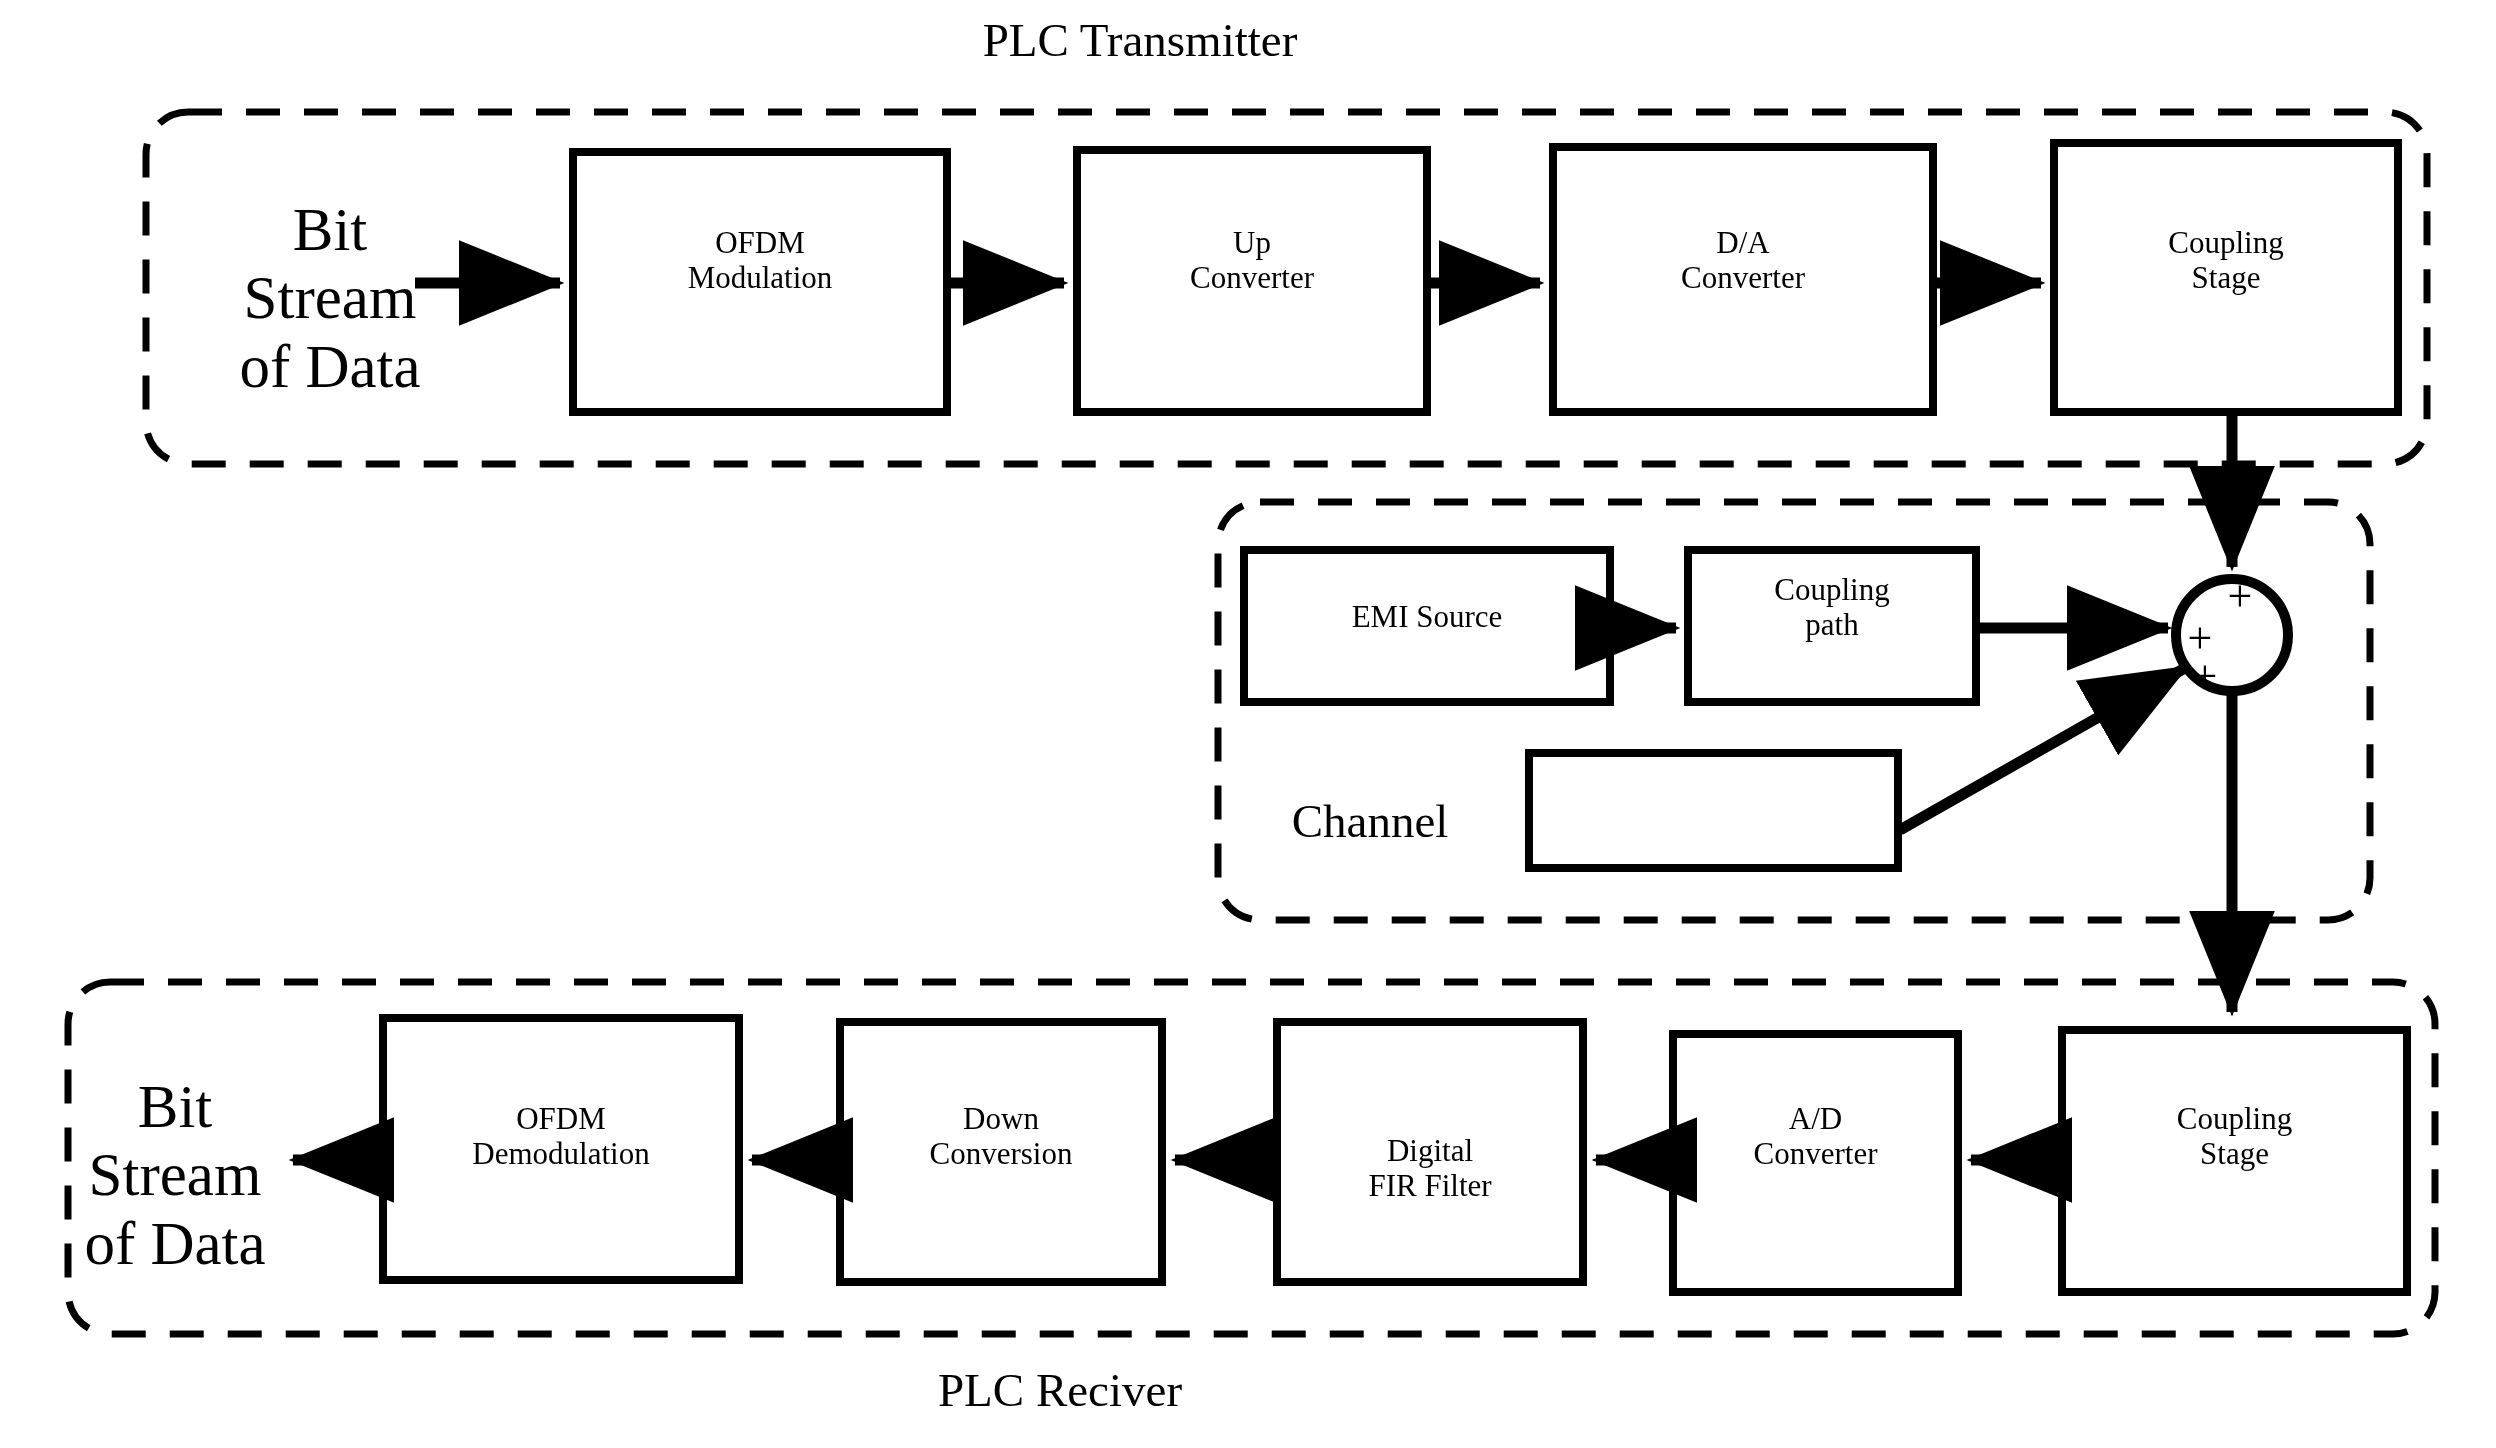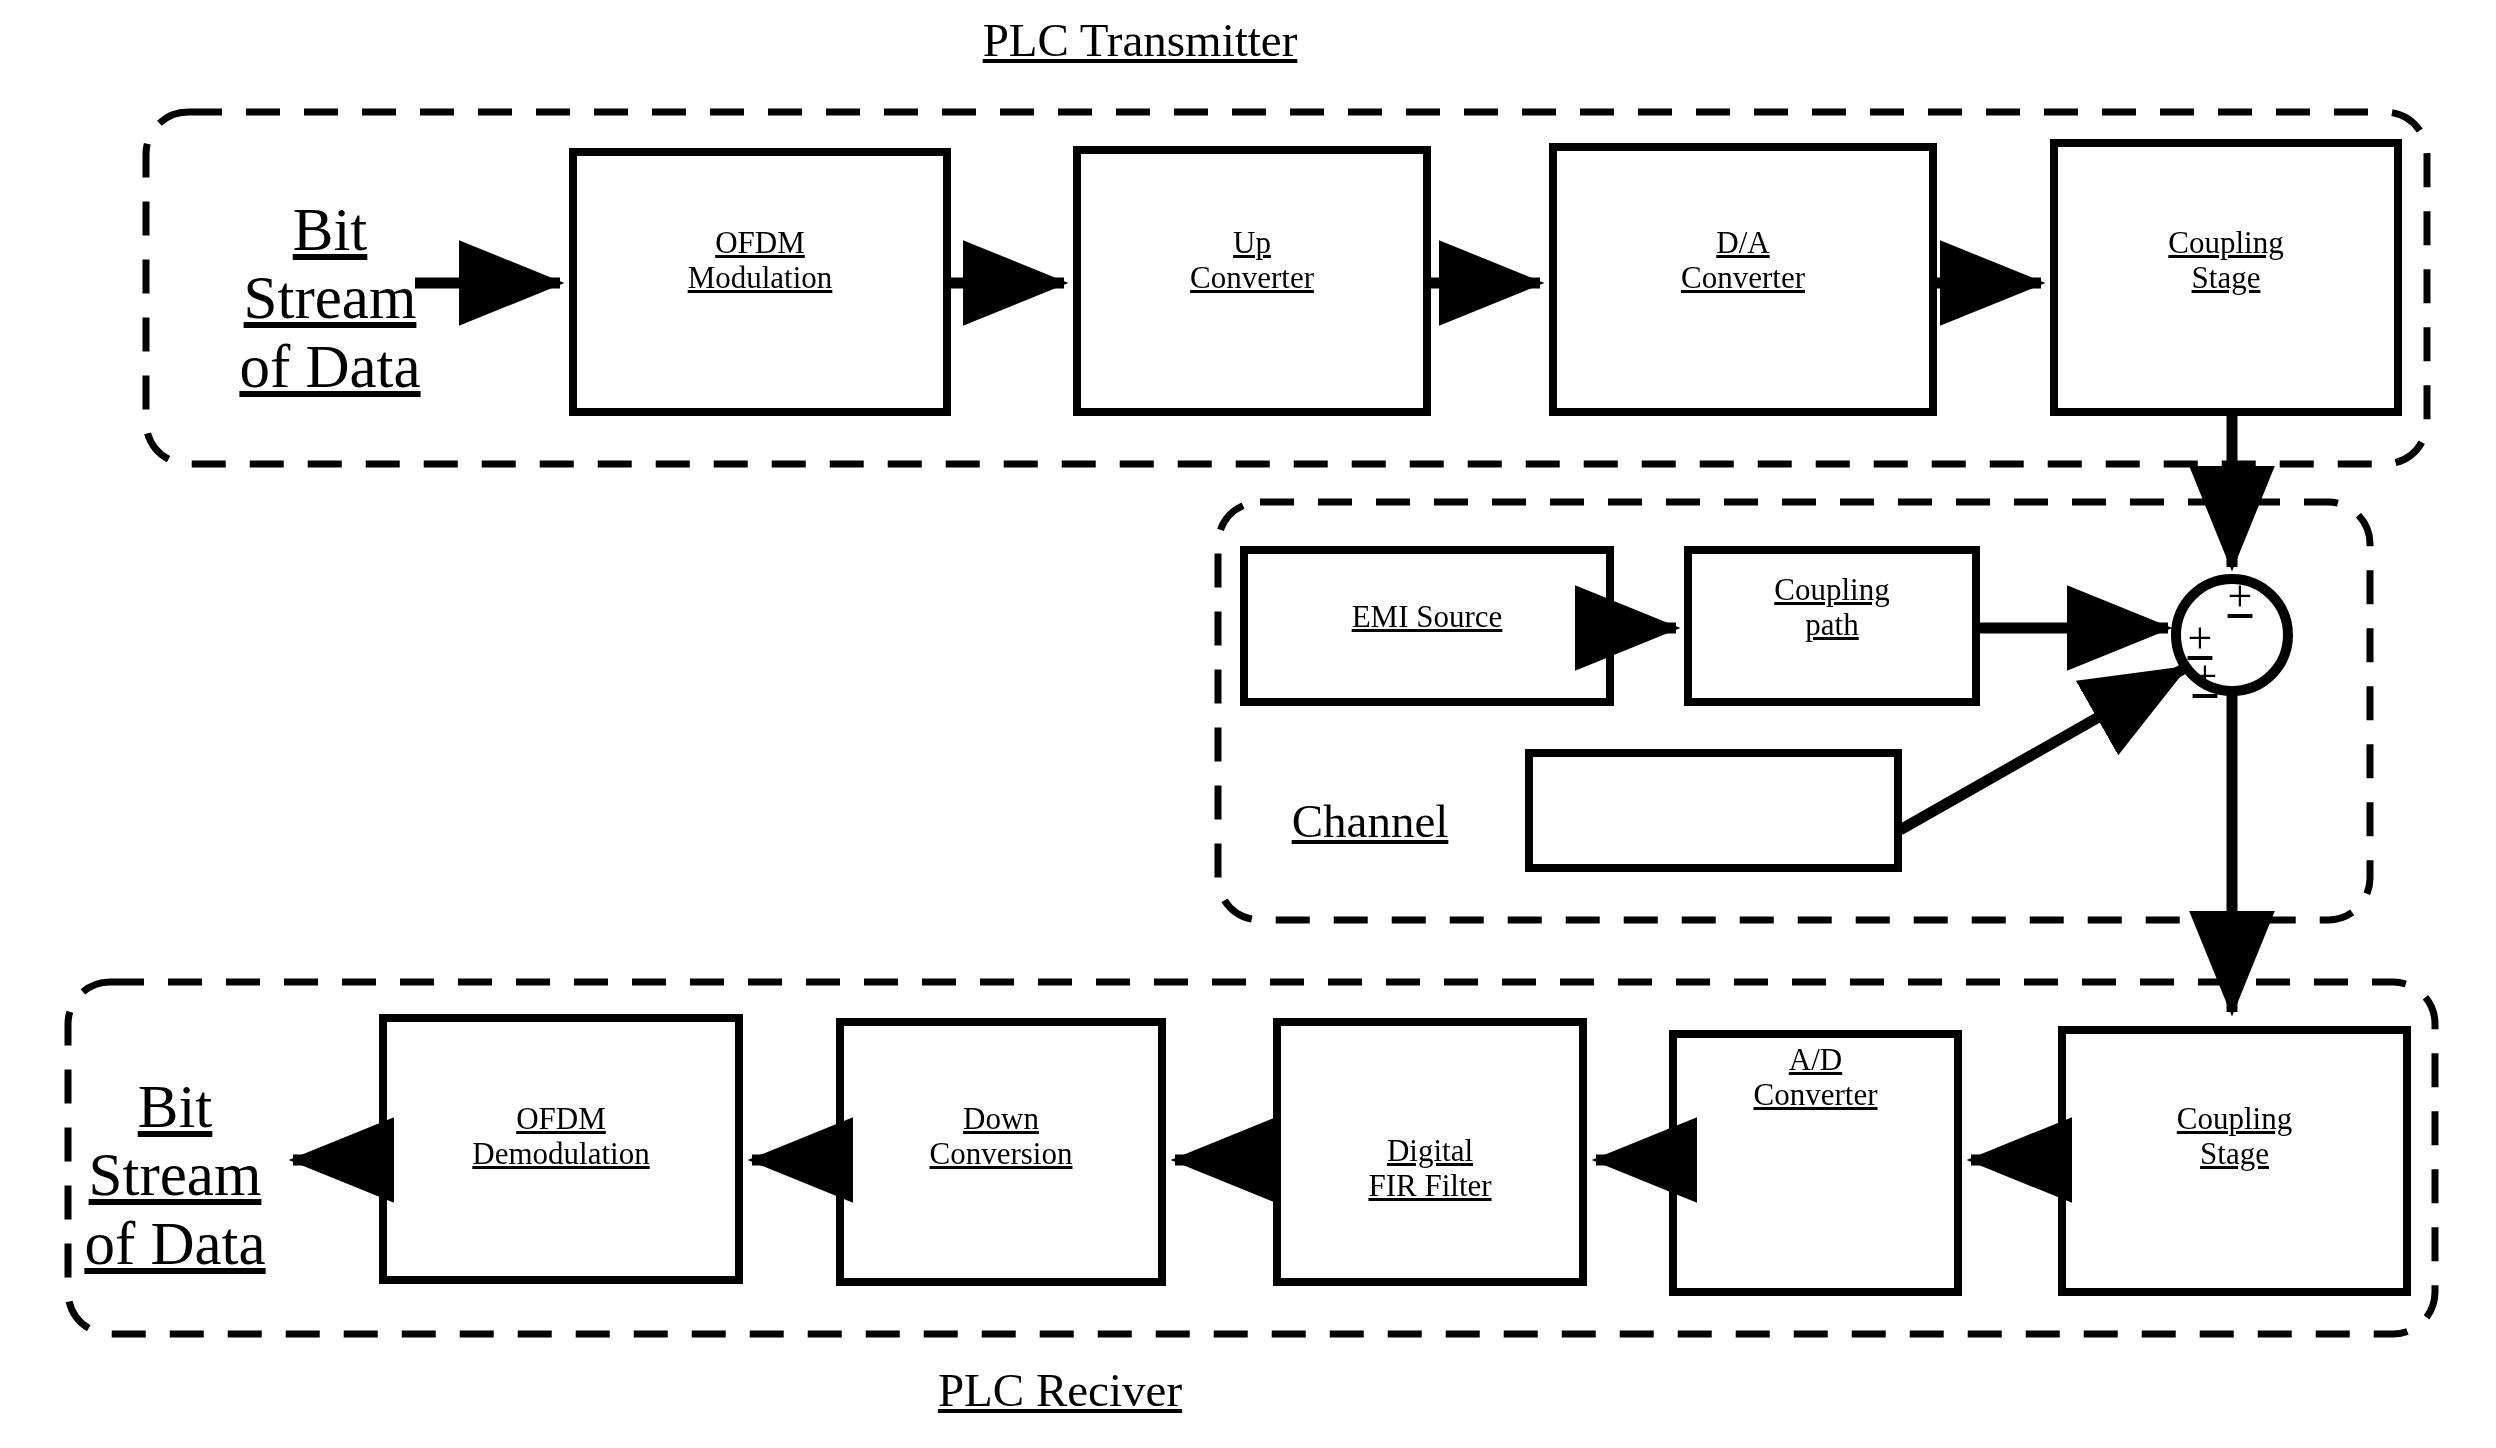--- a/index.html
+++ b/index.html
@@ -23,21 +23,20 @@
     height: 1448px;
   }
   .label {
     position: absolute;
     color: #000000;
     font-family: "Liberation Serif", "DejaVu Serif", serif;
     text-align: center;
     line-height: 1.12;
     white-space: pre-line;
     pointer-events: none;
-    text-decoration: underline;
   }
   .block-label {
     font-size: 31px;
   }
   .group-title {
     font-size: 47px;
   }
   .io-label {
     font-size: 61px;
   }
@@ -138,21 +137,21 @@
 
   <div class="label block-label" style="left:373px; top:1102px; width:376px;">OFDM
 Demodulation</div>
 
   <div class="label block-label" style="left:830px; top:1102px; width:342px;">Down
 Conversion</div>
 
   <div class="label block-label" style="left:1267px; top:1102px; width:326px;margin-top:32px;">Digital
 FIR Filter</div>
 
-  <div class="label block-label" style="left:1658px; top:1043px; width:315px;">A/D
+  <div class="label block-label" style="left:1658px; top:1102px; width:315px;">A/D
 Converter</div>
 
   <div class="label block-label" style="left:2052px; top:1102px; width:365px;">Coupling
 Stage</div>
 
   <div class="label group-title" style="left:800px; top:1364px; width:520px;">PLC Reciver</div>
 
 </div>
 
 </body></html>

